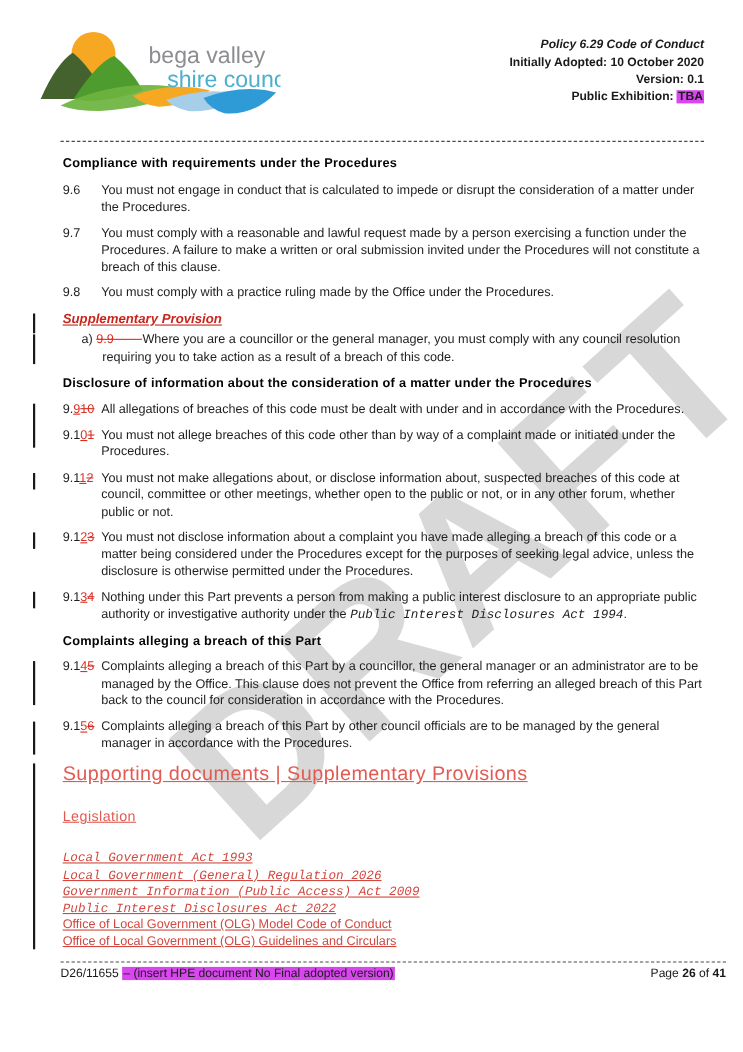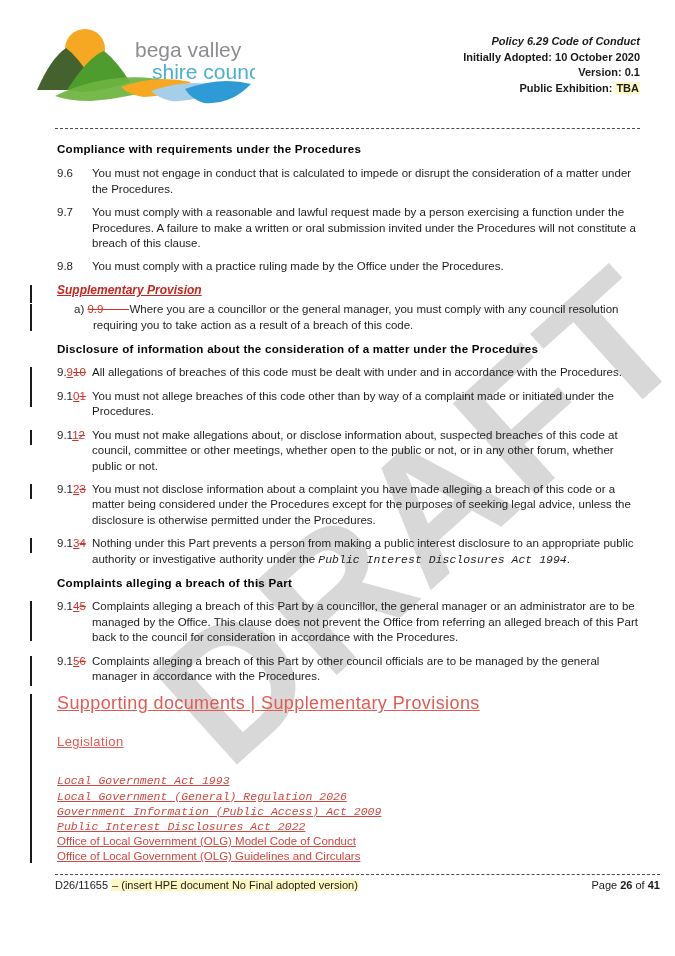--- a/index.html
+++ b/index.html
@@ -15,21 +15,21 @@
     font-size:180px; font-weight:700; letter-spacing:4px;
     color:rgba(195,195,195,0.65);
     z-index:0; pointer-events:none; user-select:none;
   }
 
   
   header { position:relative; z-index:1; display:flex; justify-content:space-between; align-items:flex-start; padding:24px 35px 0 35px; height:118px; }
   .logo-wrap { width:220px; height:92px; }
   .meta { margin-top:10px; text-align:right; font-size:11px; font-weight:700; line-height:15.5px; color:#1a1a1a; }
   .meta .m1 { font-style:italic; }
-  mark { background:#fef9c3; color:inherit; padding:0 1px; }
+  mark { background:#d946ef; color:inherit; padding:0 1px; }
 
   .top-rule { position:relative; z-index:1; margin:10px 35px 0 55px; border-top:1.6px dashed #4a4a4a; height:0; }
 
   
   main { position:relative; z-index:1; margin:0 33px 0 57px; font-size:11.5px; line-height:15.4px; }
 
   h3.sect { font-size:11.6px; font-weight:700; letter-spacing:.25px; color:#050505; margin:12px 0 10px; }
   h3.sect.mid { margin:7px 0 9px; }
 
   .clause { position:relative; display:flex; margin:0 0 8px; }

